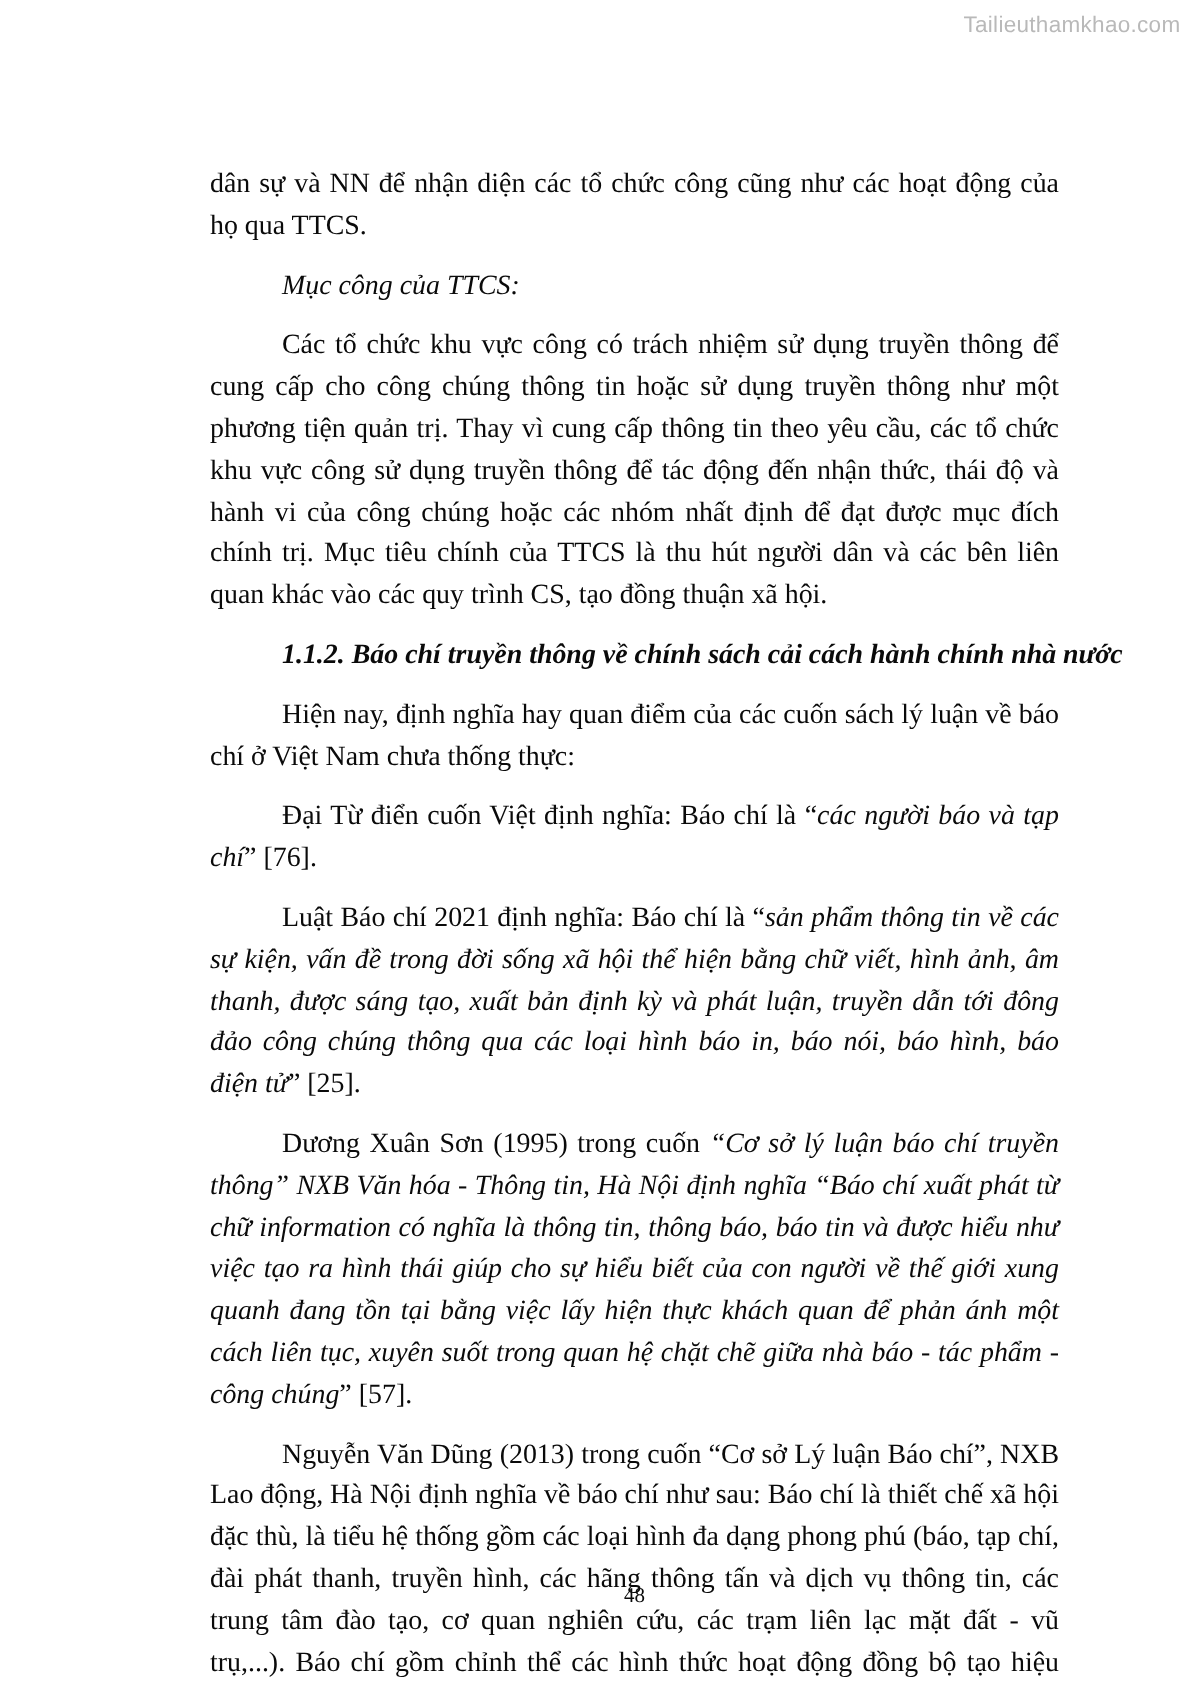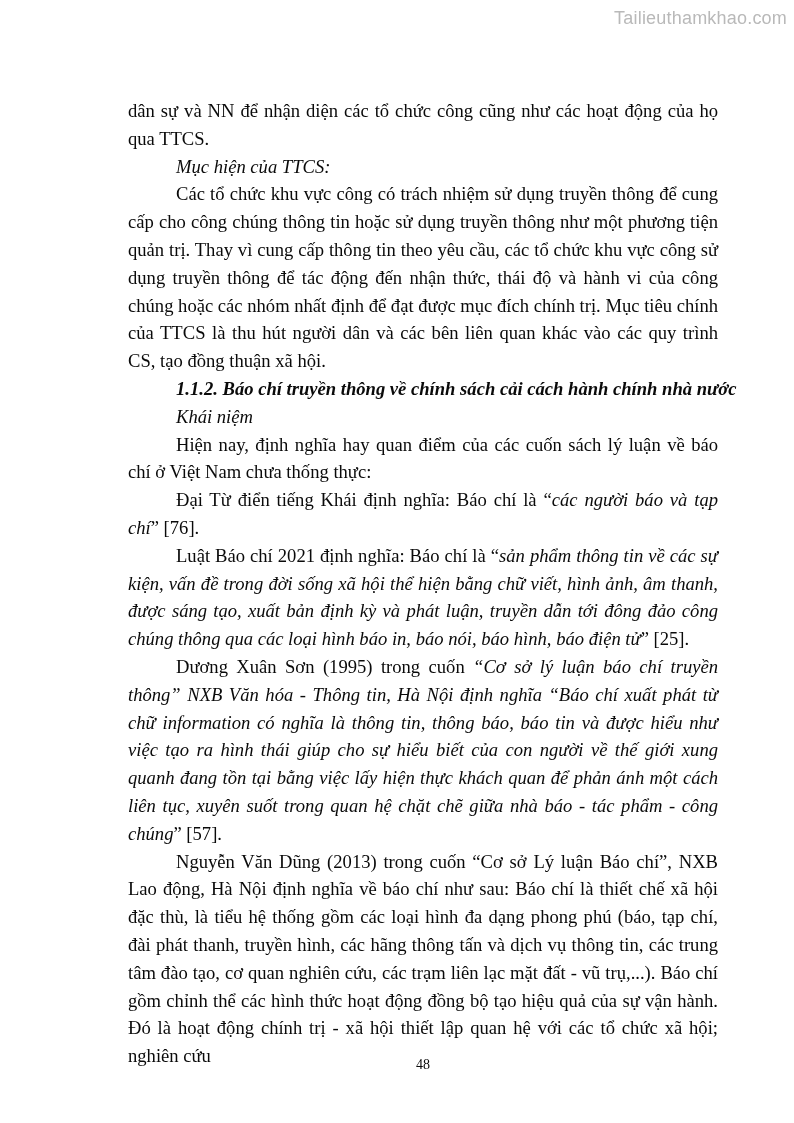--- a/index.html
+++ b/index.html
@@ -14,36 +14,36 @@
     background: #ffffff;
     overflow: hidden;
     font-family: "Liberation Serif", "DejaVu Serif", serif;
     color: #0a0a0a;
   }
   .watermark {
     position: absolute;
     top: 8px;
     right: 7px;
     font-family: "Liberation Sans", "DejaVu Sans", sans-serif;
-    font-size: 18px;
+    font-size: 15px;
     color: #b9b9b9;
     text-shadow: 0 1px 0 #ffffff;
     letter-spacing: 0.2px;
   }
   .doc-body {
     position: absolute;
     left: 128px;
     top: 97px;
     width: 590px;
     font-size: 18.6px;
     line-height: 27.8px;
     text-align: justify;
   }
   .doc-body p {
-    margin: 0;
+    margin: 12px;
     padding: 0;
   }
   .doc-body p.indent {
     text-indent: 48px;
   }
   .doc-body p.nowrap {
     white-space: nowrap;
     text-align: left;
   }
   .i { font-style: italic; }
@@ -59,25 +59,24 @@
   }
 </style>
 </head>
 <body>
 
 <div class="page">
   <div class="watermark">Tailieuthamkhao.com</div>
 
   <div class="doc-body">
       <p class=""><span>dân sự và NN để nhận diện các tổ chức công cũng như các hoạt động của họ qua TTCS.</span></p>
-      <p class="indent"><span class="i">Mục hiện của TTCS:</span></p>
+      <p class="indent"><span class="i">Mục công của TTCS:</span></p>
       <p class="indent"><span>Các tổ chức khu vực công có trách nhiệm sử dụng truyền thông để cung cấp cho công chúng thông tin hoặc sử dụng truyền thông như một phương tiện quản trị. Thay vì cung cấp thông tin theo yêu cầu, các tổ chức khu vực công sử dụng truyền thông để tác động đến nhận thức, thái độ và hành vi của công chúng hoặc các nhóm nhất định để đạt được mục đích chính trị. Mục tiêu chính của TTCS là thu hút người dân và các bên liên quan khác vào các quy trình CS, tạo đồng thuận xã hội.</span></p>
       <p class="indent nowrap"><span class="i b">1.1.2. Báo chí truyền thông về chính sách cải cách hành chính nhà nước</span></p>
-      <p class="indent"><span class="i">Khái niệm</span></p>
       <p class="indent"><span>Hiện nay, định nghĩa hay quan điểm của các cuốn sách lý luận về báo chí ở Việt Nam chưa thống thực:</span></p>
-      <p class="indent"><span>Đại Từ điển tiếng Khái định nghĩa: Báo chí là “</span><span class="i">các người báo và tạp chí</span><span>” [76].</span></p>
+      <p class="indent"><span>Đại Từ điển cuốn Việt định nghĩa: Báo chí là “</span><span class="i">các người báo và tạp chí</span><span>” [76].</span></p>
       <p class="indent"><span>Luật Báo chí 2021 định nghĩa: Báo chí là “</span><span class="i">sản phẩm thông tin về các sự kiện, vấn đề trong đời sống xã hội thể hiện bằng chữ viết, hình ảnh, âm thanh, được sáng tạo, xuất bản định kỳ và phát luận, truyền dẫn tới đông đảo công chúng thông qua các loại hình báo in, báo nói, báo hình, báo điện tử</span><span>” [25].</span></p>
       <p class="indent"><span>Dương Xuân Sơn (1995) trong cuốn </span><span class="i">“Cơ sở lý luận báo chí truyền thông” NXB Văn hóa - Thông tin, Hà Nội định nghĩa “Báo chí xuất phát từ chữ information có nghĩa là thông tin, thông báo, báo tin và được hiểu như việc tạo ra hình thái giúp cho sự hiểu biết của con người về thế giới xung quanh đang tồn tại bằng việc lấy hiện thực khách quan để phản ánh một cách liên tục, xuyên suốt trong quan hệ chặt chẽ giữa nhà báo - tác phẩm - công chúng</span><span>” [57].</span></p>
       <p class="indent"><span>Nguyễn Văn Dũng (2013) trong cuốn “Cơ sở Lý luận Báo chí”, NXB Lao động, Hà Nội định nghĩa về báo chí như sau: Báo chí là thiết chế xã hội đặc thù, là tiểu hệ thống gồm các loại hình đa dạng phong phú (báo, tạp chí, đài phát thanh, truyền hình, các hãng thông tấn và dịch vụ thông tin, các trung tâm đào tạo, cơ quan nghiên cứu, các trạm liên lạc mặt đất - vũ trụ,...). Báo chí gồm chỉnh thể các hình thức hoạt động đồng bộ tạo hiệu quả của sự vận hành. Đó là hoạt động chính trị - xã hội thiết lập quan hệ với các tổ chức xã hội; nghiên cứu</span></p>
     </div>
 
   <div class="page-number">48</div>
 </div>
 
 </body></html>

